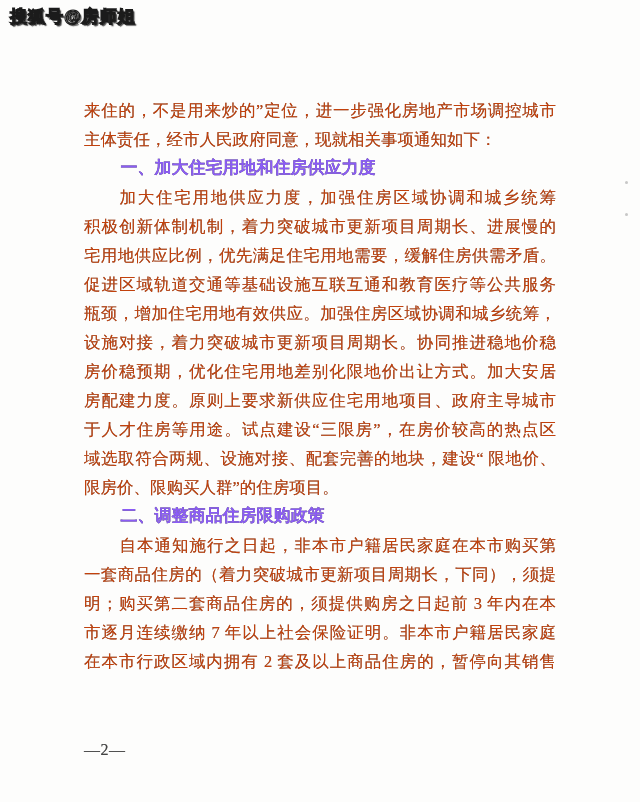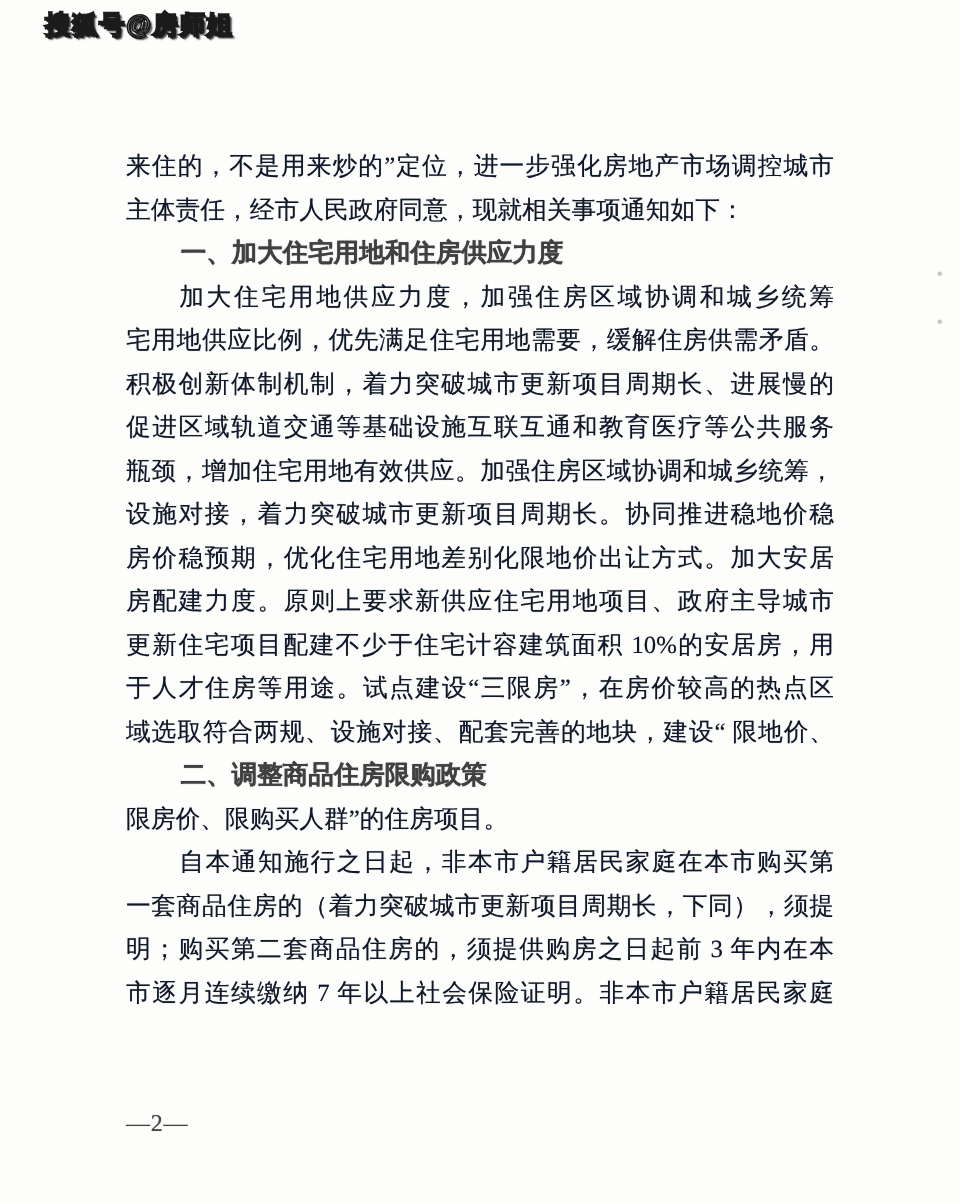--- a/index.html
+++ b/index.html
@@ -21,52 +21,51 @@
     left: 10px;
     top: 5px;
     font-family: "Liberation Sans", "DejaVu Sans", sans-serif;
     font-weight: bold;
     font-size: 17px;
     letter-spacing: 1px;
     color: #f2f2f2;
     -webkit-text-stroke: 1.1px #1b1b1b;
     text-shadow: 2px 2px 1px rgba(20,20,20,0.75), 1px 1px 0 #2a2a2a;
     white-space: nowrap;
-    margin-left: 20px;
   }
   
   .doc-lines {
     position: absolute;
     left: 84px;
     top: 96px;
     width: 472px;
   }
   .line {
     height: 29px;
     line-height: 29px;
     font-size: 16.5px;
-    color: #0f172a;
+    color: #c2410c;
     text-align: justify;
     text-align-last: left;
     overflow: hidden;
     white-space: nowrap;
     text-shadow: 0 0 0.5px rgba(55,55,55,0.65);
   }
   .line.fill {
     text-align-last: justify;
     white-space: normal;
   }
   .line.indent {
     text-indent: 2.15em;
   }
   .line.heading {
-    font-family: Liberation Serif, serif;
+    font-family: Liberation Mono, monospace;
     font-weight: bold;
     font-size: 17px;
-    color: #404040;
+    color: #8b5cf6;
     text-shadow: 0 0 0.6px rgba(25,25,25,0.8);
   }
   .page-number {
     position: absolute;
     left: 84px;
     top: 739px;
     font-size: 16px;
     line-height: 22px;
     color: #454545;
     letter-spacing: 0.5px;
@@ -88,35 +87,35 @@
 <body>
 
 <div class="page">
   <div class="watermark">搜狐号@房师姐</div>
 
   <div class="doc-lines" id="doc-lines">
       <div class="line fill">来住的，不是用来炒的”定位，进一步强化房地产市场调控城市</div>
       <div class="line">主体责任，经市人民政府同意，现就相关事项通知如下：</div>
       <div class="line heading indent">一、加大住宅用地和住房供应力度</div>
       <div class="line fill indent">加大住宅用地供应力度，加强住房区域协调和城乡统筹</div>
+      <div class="line fill">积极创新体制机制，着力突破城市更新项目周期长、进展慢的</div>
       <div class="line fill">宅用地供应比例，优先满足住宅用地需要，缓解住房供需矛盾。</div>
-      <div class="line fill">积极创新体制机制，着力突破城市更新项目周期长、进展慢的</div>
       <div class="line fill">促进区域轨道交通等基础设施互联互通和教育医疗等公共服务</div>
       <div class="line fill">瓶颈，增加住宅用地有效供应。加强住房区域协调和城乡统筹，</div>
       <div class="line fill">设施对接，着力突破城市更新项目周期长。协同推进稳地价稳</div>
       <div class="line fill">房价稳预期，优化住宅用地差别化限地价出让方式。加大安居</div>
       <div class="line fill">房配建力度。原则上要求新供应住宅用地项目、政府主导城市</div>
-      <div class="line fill">更新住宅项目配建不少于住宅计容建筑面积 10%的安居房，用</div>
       <div class="line fill">于人才住房等用途。试点建设“三限房”，在房价较高的热点区</div>
       <div class="line fill">域选取符合两规、设施对接、配套完善的地块，建设“ 限地价、</div>
+      <div class="line">限房价、限购买人群”的住房项目。</div>
       <div class="line heading indent">二、调整商品住房限购政策</div>
-      <div class="line">限房价、限购买人群”的住房项目。</div>
       <div class="line fill indent">自本通知施行之日起，非本市户籍居民家庭在本市购买第</div>
       <div class="line fill">一套商品住房的（着力突破城市更新项目周期长，下同），须提</div>
       <div class="line fill">明；购买第二套商品住房的，须提供购房之日起前 3 年内在本</div>
       <div class="line fill">市逐月连续缴纳 7 年以上社会保险证明。非本市户籍居民家庭</div>
+      <div class="line fill">在本市行政区域内拥有 2 套及以上商品住房的，暂停向其销售</div>
     </div>
 
   <div class="page-number">—2—</div>
 
   <div class="speck s1"></div>
   <div class="speck s2"></div>
 </div>
 
 </body></html>

